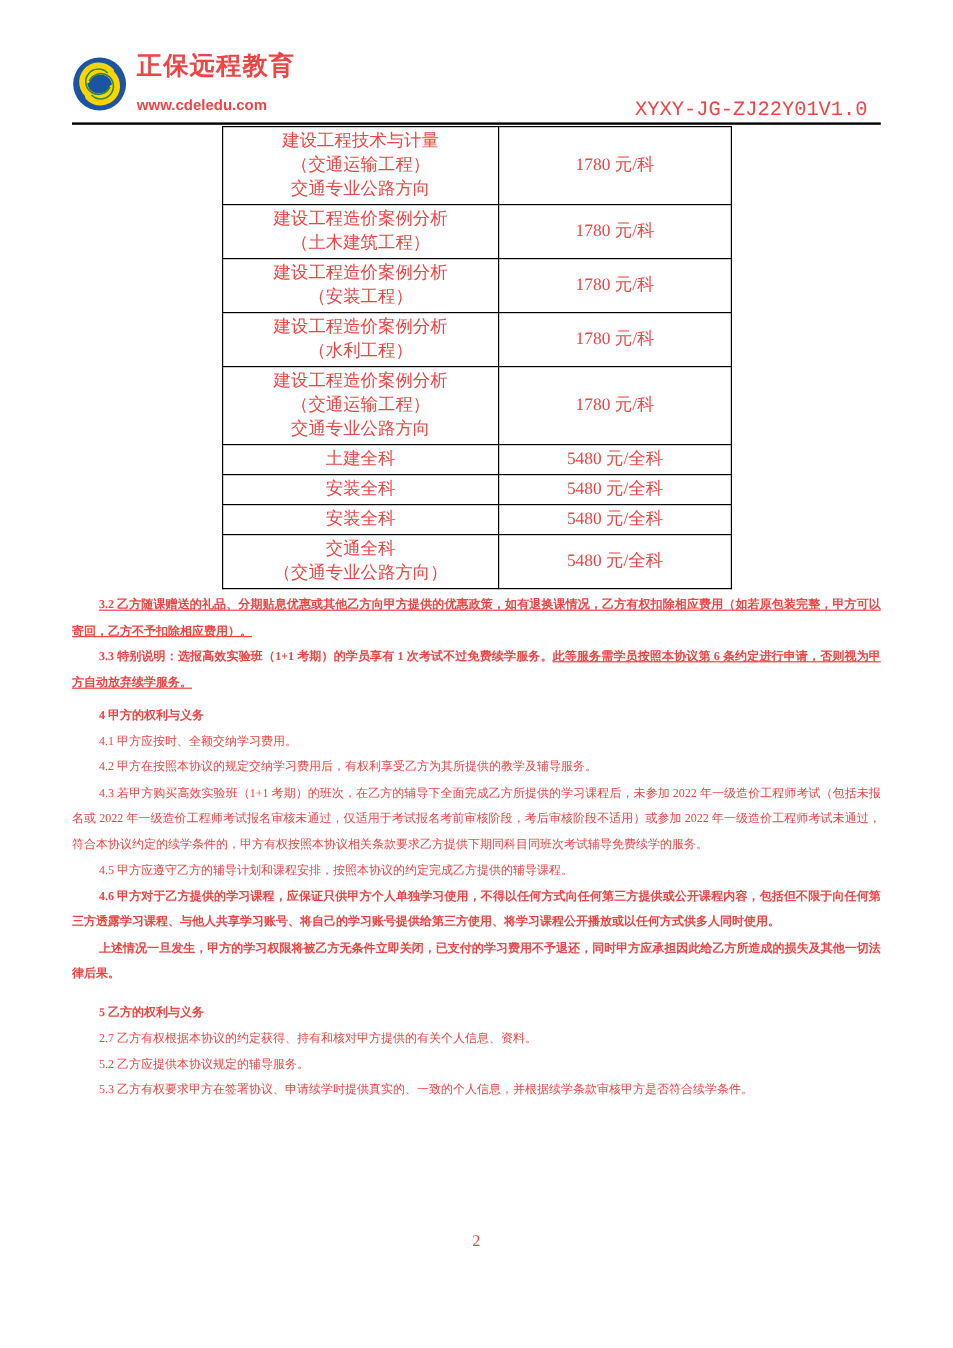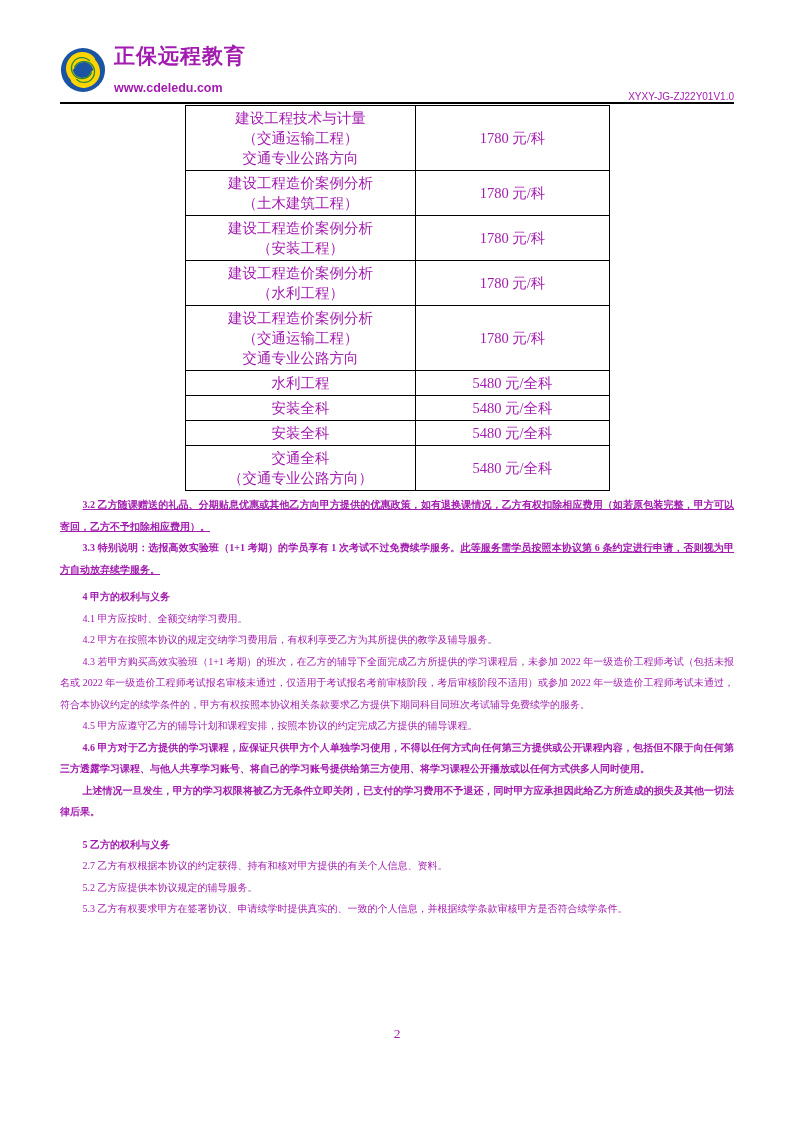--- a/index.html
+++ b/index.html
@@ -2,41 +2,41 @@
 <html><head>
 <meta charset="utf-8">
 <style>
   html, body { margin: 0; padding: 0; background: #ffffff; }
   .page {
     position: relative;
     width: 794px;
     height: 1123px;
     background: #ffffff;
     font-family: "Liberation Serif", "DejaVu Serif", serif;
-    color: #a21caf;
+    color: #ef4444;
     overflow: hidden;
   }
 
   
   .header { position: absolute; left: 60px; right: 60px; top: 44px; height: 58px; }
   .brand { display: flex; align-items: center; gap: 8px; }
   .brand-logo { width: 46px; height: 46px; flex: 0 0 auto; }
   .brand-text { display: flex; flex-direction: column; justify-content: center; }
   .brand-name {
     font-family: "Liberation Sans", "DejaVu Sans", sans-serif;
     font-weight: 700; font-size: 21px; line-height: 24px; letter-spacing: 1px;
   }
   .brand-url {
     font-family: "Liberation Sans", "DejaVu Sans", sans-serif;
     font-weight: 700; font-size: 12.5px; line-height: 15px; margin-top: 13px;
   }
   .doc-code {
-    position: absolute; right: 0; bottom: 0;
-    font-family: Liberation Sans, sans-serif;
-    font-size: 10px; letter-spacing: 0;
+    position: absolute; right: 11px; bottom: 0;
+    font-family: Liberation Mono, monospace;
+    font-size: 17px; letter-spacing: 0;
   }
   .header-rule {
     position: absolute; left: 60px; right: 60px; top: 102px;
     border-top: 2px solid #000;
   }
 
   
   .price-table {
     position: absolute; left: 185px; top: 105px;
     border-collapse: collapse; table-layout: fixed;
@@ -113,21 +113,21 @@
 （水利工程）</td>
         <td class="price-cell">1780 元/科</td>
       </tr>
       <tr>
         <td class="course-cell">建设工程造价案例分析
 （交通运输工程）
 交通专业公路方向</td>
         <td class="price-cell">1780 元/科</td>
       </tr>
       <tr>
-        <td class="course-cell">水利工程</td>
+        <td class="course-cell">土建全科</td>
         <td class="price-cell">5480 元/全科</td>
       </tr>
       <tr>
         <td class="course-cell">安装全科</td>
         <td class="price-cell">5480 元/全科</td>
       </tr>
       <tr>
         <td class="course-cell">安装全科</td>
         <td class="price-cell">5480 元/全科</td>
       </tr>

